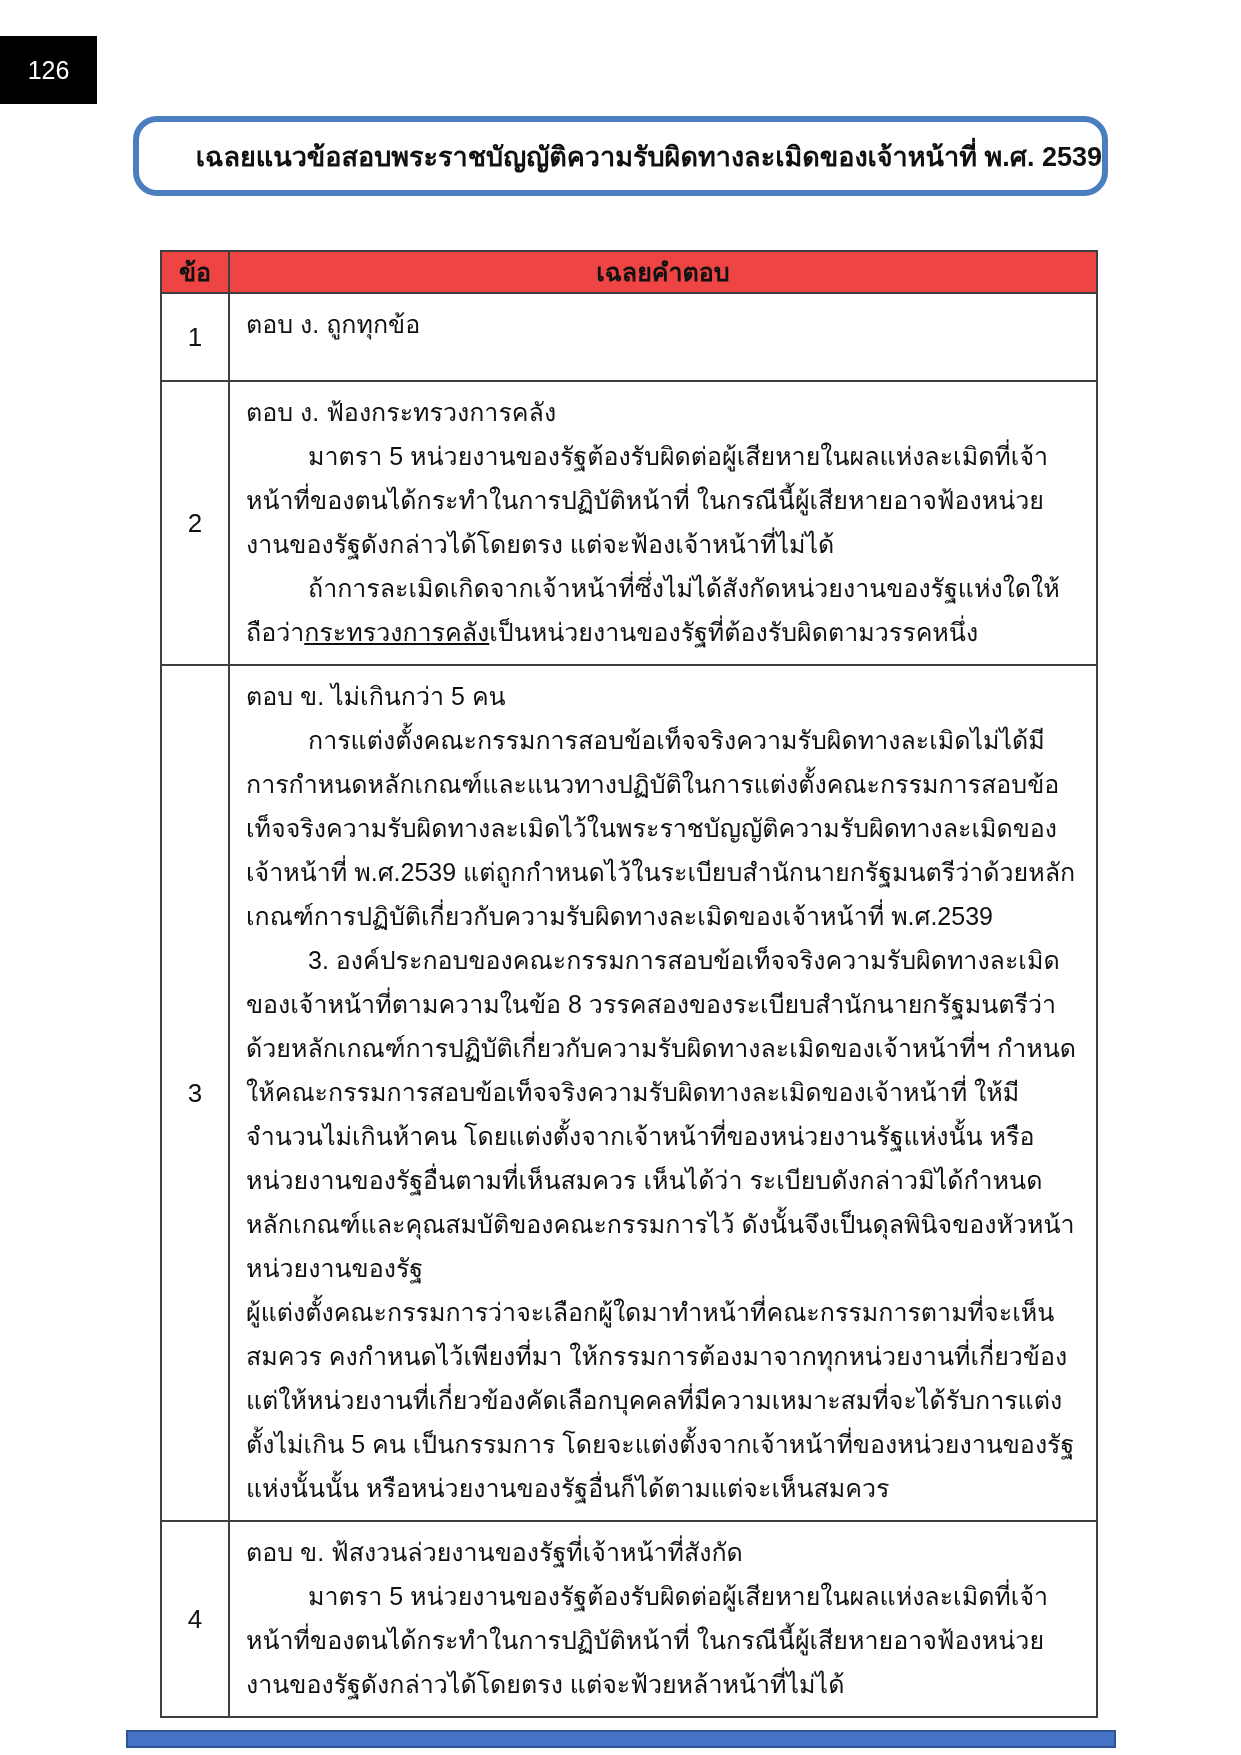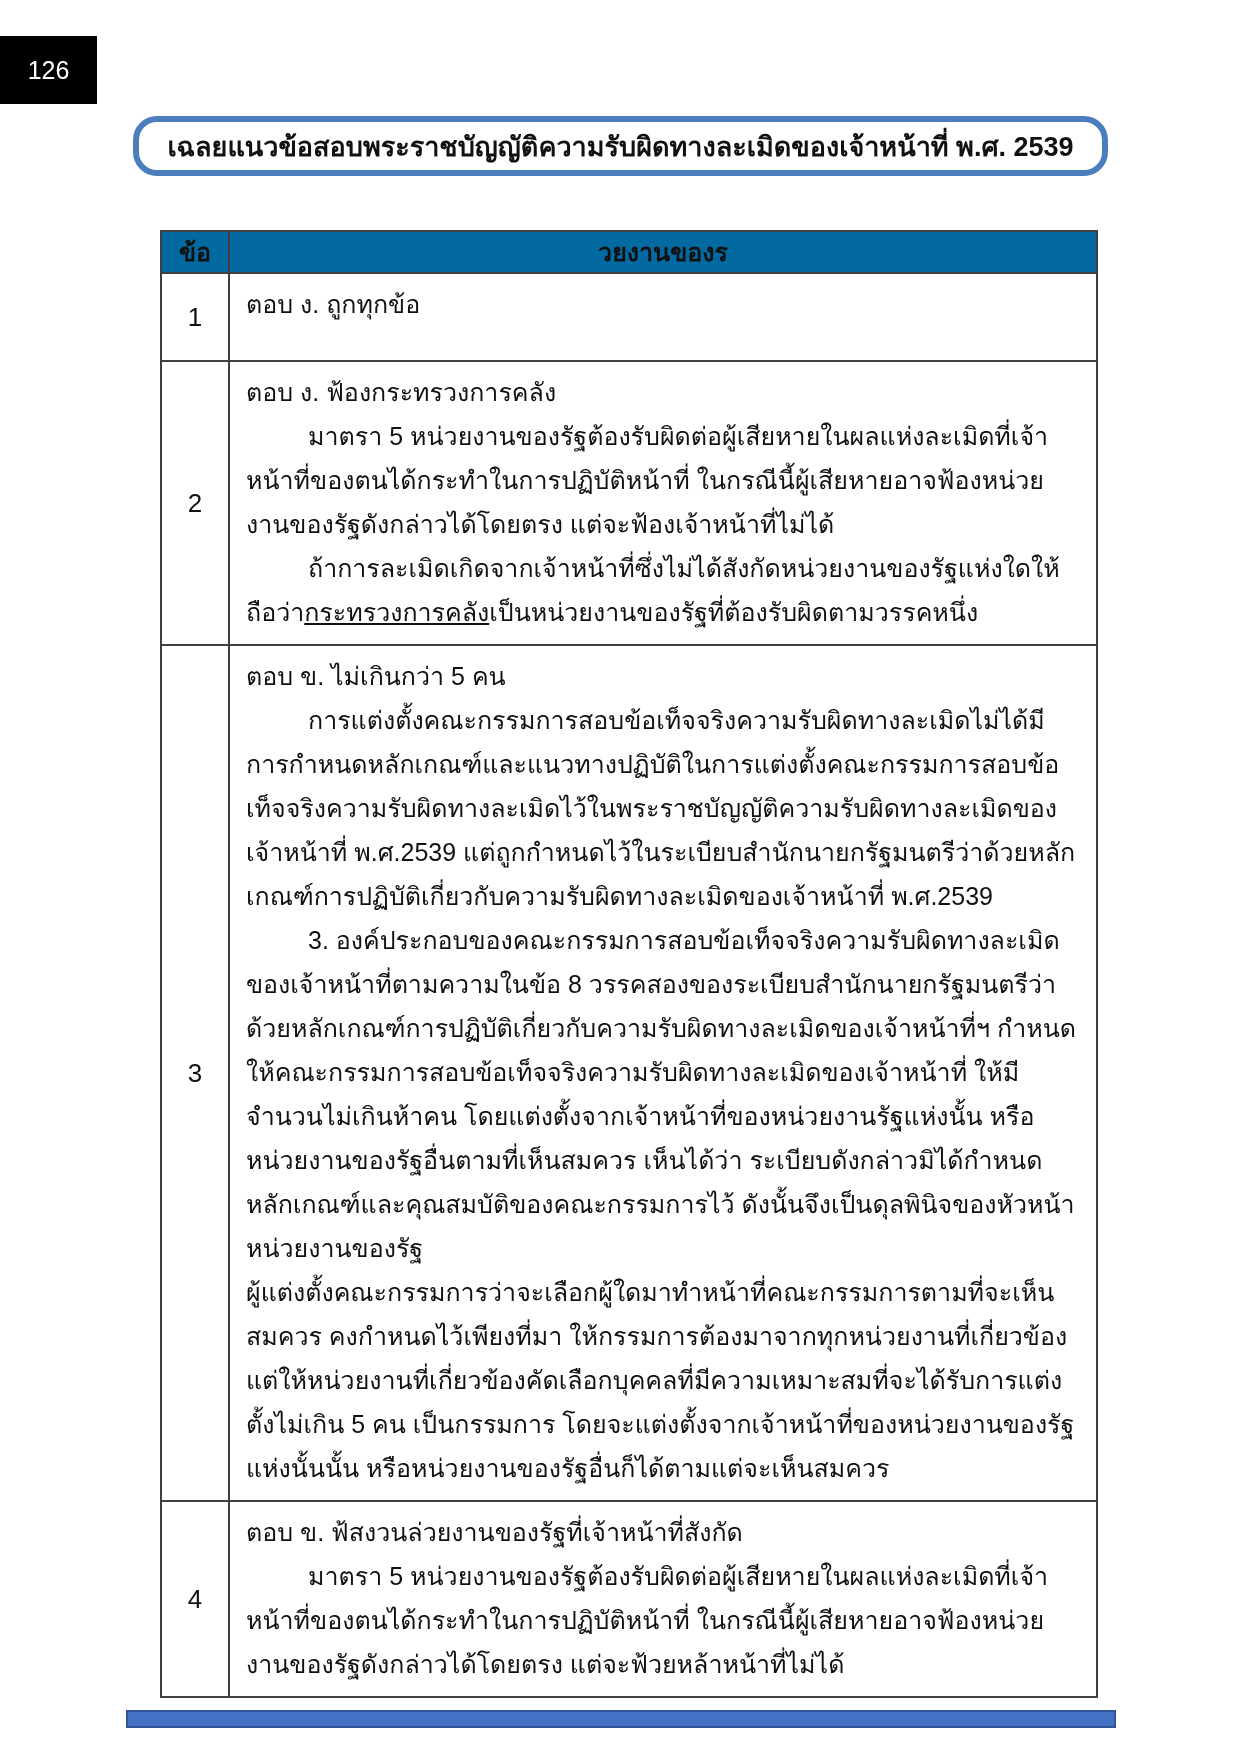--- a/index.html
+++ b/index.html
@@ -26,44 +26,44 @@
     width: 833px; height: 58px;
     border: 2px solid #1a1a1a;
     box-shadow: 3px 3px 0 #3a3a3a;
     background: #fff;
     display: flex; align-items: center; justify-content: center;
     font-size: 23px;
   }
   
   .title-box {
     margin-left: 133px;
-    width: 975px; height: 60px;
+    width: 975px; height: 80px;
     border: 6px solid #4a7ebe;
     border-radius: 24px;
     background: #fff;
-    display: flex; align-items: center; justify-content: center;
+    display: flex; align-items: center; justify-content: flex-end;
     font-size: 27px; font-weight: bold;
   }
   
   table.answer-table {
     margin: 54px 0 0 160px;
     width: 938px;
     border-collapse: collapse;
     table-layout: fixed;
   }
   .answer-table th, .answer-table td {
     border: 2px solid #3f3f3f;
     vertical-align: middle;
   }
   .answer-table col.q-col { width: 68px; }
   .answer-table th {
     height: 42px;
     font-size: 25px; font-weight: bold;
     text-align: center;
-    background: #0369a1;
+    background: #ef4444;
   }
   td.q-cell {
     text-align: center;
     font-size: 26px;
     vertical-align: middle;
   }
   td.a-cell {
     padding: 8px 16px 10px 16px;
     font-size: 25px;
     line-height: 44px;
@@ -96,21 +96,21 @@
 </div>
 
 <table class="answer-table">
   <colgroup>
       <col class="q-col">
       <col>
     </colgroup>
   <thead>
     <tr>
       <th>ข้อ</th>
-      <th>วยงานของร</th>
+      <th>เฉลยคำตอบ</th>
     </tr>
   </thead>
   <tbody id="answer-body">
       <tr class="row-1">
         <td class="q-cell">1</td>
         <td class="a-cell">
           <div class="para"><span class="seg-bold">ตอบ ง.  ถูกทุกข้อ</span></div>
         </td>
       </tr>
       <tr class="row-2">

